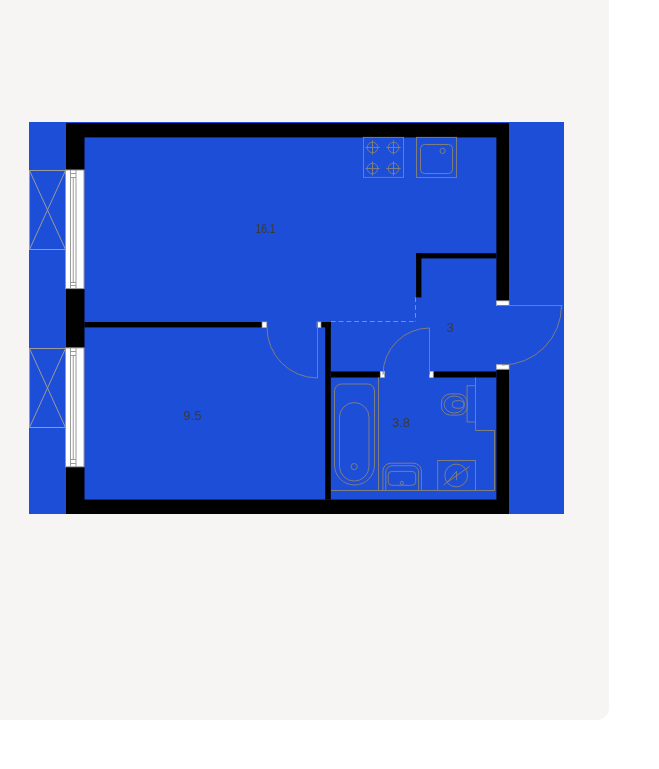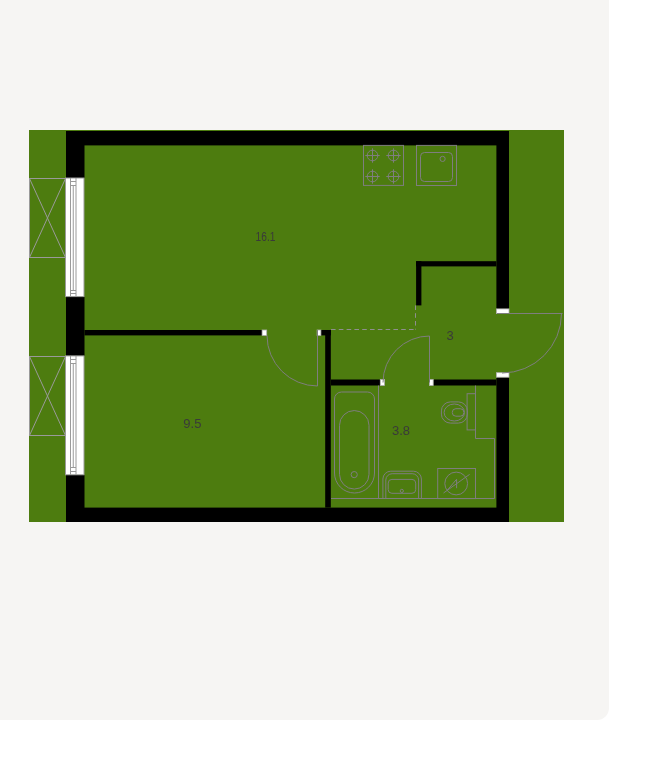--- a/index.html
+++ b/index.html
@@ -1,18 +1,18 @@
 <!DOCTYPE html>
 <html><head>
 <meta charset="utf-8">
 <style>
   html,body{margin:0;padding:0;background:#ffffff;}
   body{width:659px;height:769px;position:relative;font-family:"Liberation Sans",sans-serif;}
   .card{position:absolute;left:0;top:0;width:609px;height:720px;background:#f6f5f3;border-radius:0 0 12px 0;}
-  .plan{position:absolute;left:29px;top:130px;width:535px;height:392px;background:#4d7c0f;}
+  .plan{position:absolute;left:29px;top:122px;width:535px;height:392px;background:#1d4ed8;}
   svg{display:block;}
 </style>
 </head>
 <body>
 
 <div class="card"></div>
 
 <div class="plan">
 <svg width="535" height="392" viewBox="29 122 535 392">
 <g fill="none" stroke="none">

